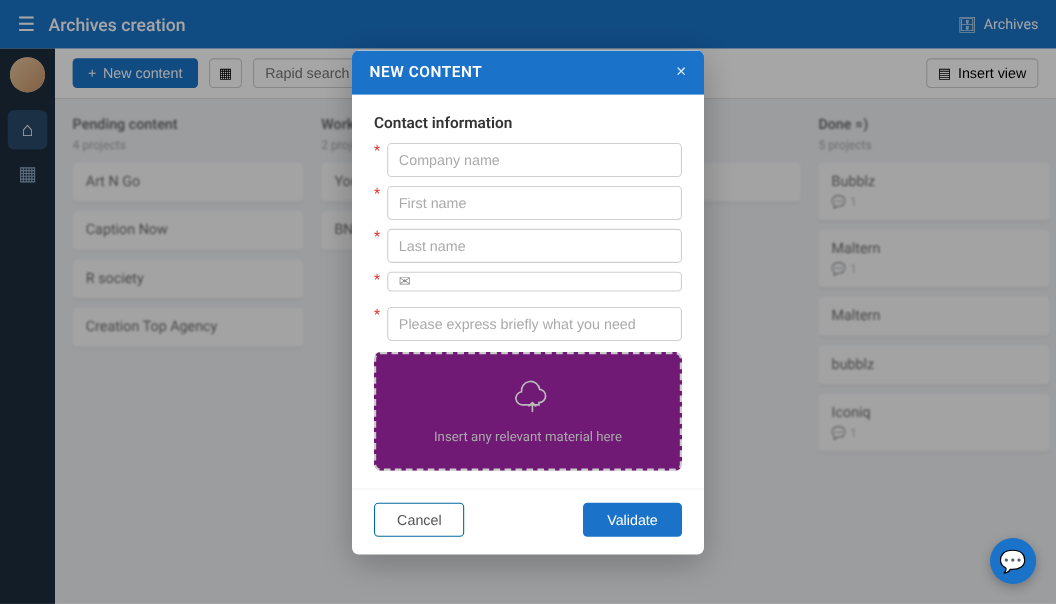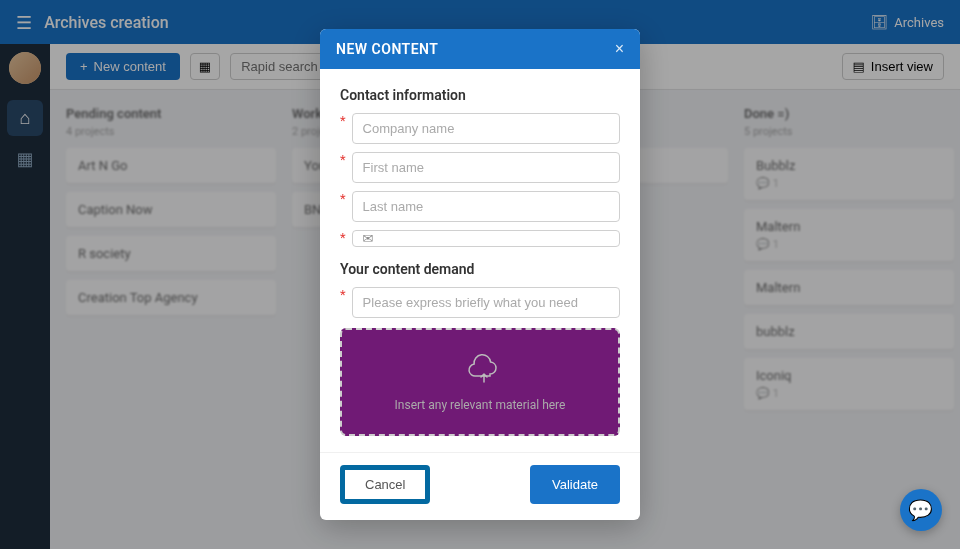--- a/index.html
+++ b/index.html
@@ -246,21 +246,21 @@
     }
     .upload-icon { font-size: 32px; color: #aaa; margin-bottom: 6px; }
     .upload-label { font-size: 12px; color: #aaa; }
     .modal-footer {
       display: flex;
       justify-content: space-between;
       padding: 12px 20px 16px;
       border-top: 1px solid #f0f0f0;
     }
     .btn-cancel {
-      border: 5px solid #0369a1;
+      border: 1px solid #0369a1;
       background: white;
       color: #555;
       border-radius: 4px;
       padding: 7px 20px;
       font-size: 13px;
       cursor: pointer;
     }
     .btn-validate {
       background: #1a73c8;
       color: white;
@@ -413,21 +413,20 @@
       </div>
 
       <div class="field-row">
         <span class="required-star">*</span>
         <div class="email-wrapper">
           <span class="email-icon">✉</span>
         </div>
       </div>
 
       <div class="demand-section">
-        <div class="section-title">Your content demand</div>
         <div class="field-row">
           <span class="required-star">*</span>
           <input class="demand-input" type="text" placeholder="Please express briefly what you need" style="">
         </div>
 
         <div class="upload-area">
           <div class="upload-icon">
             <svg width="40" height="32" viewBox="0 0 40 32" fill="none">
               <path d="M30 22c3.314 0 6-2.686 6-6 0-3.104-2.36-5.656-5.38-5.964A8 8 0 0 0 14.1 12.1 6 6 0 0 0 16 24h14z" stroke="#bbb" stroke-width="1.5" fill="none"></path>
               <path d="M24 22v8M21 25l3-3 3 3" stroke="#bbb" stroke-width="1.5" stroke-linecap="round" stroke-linejoin="round"></path>

